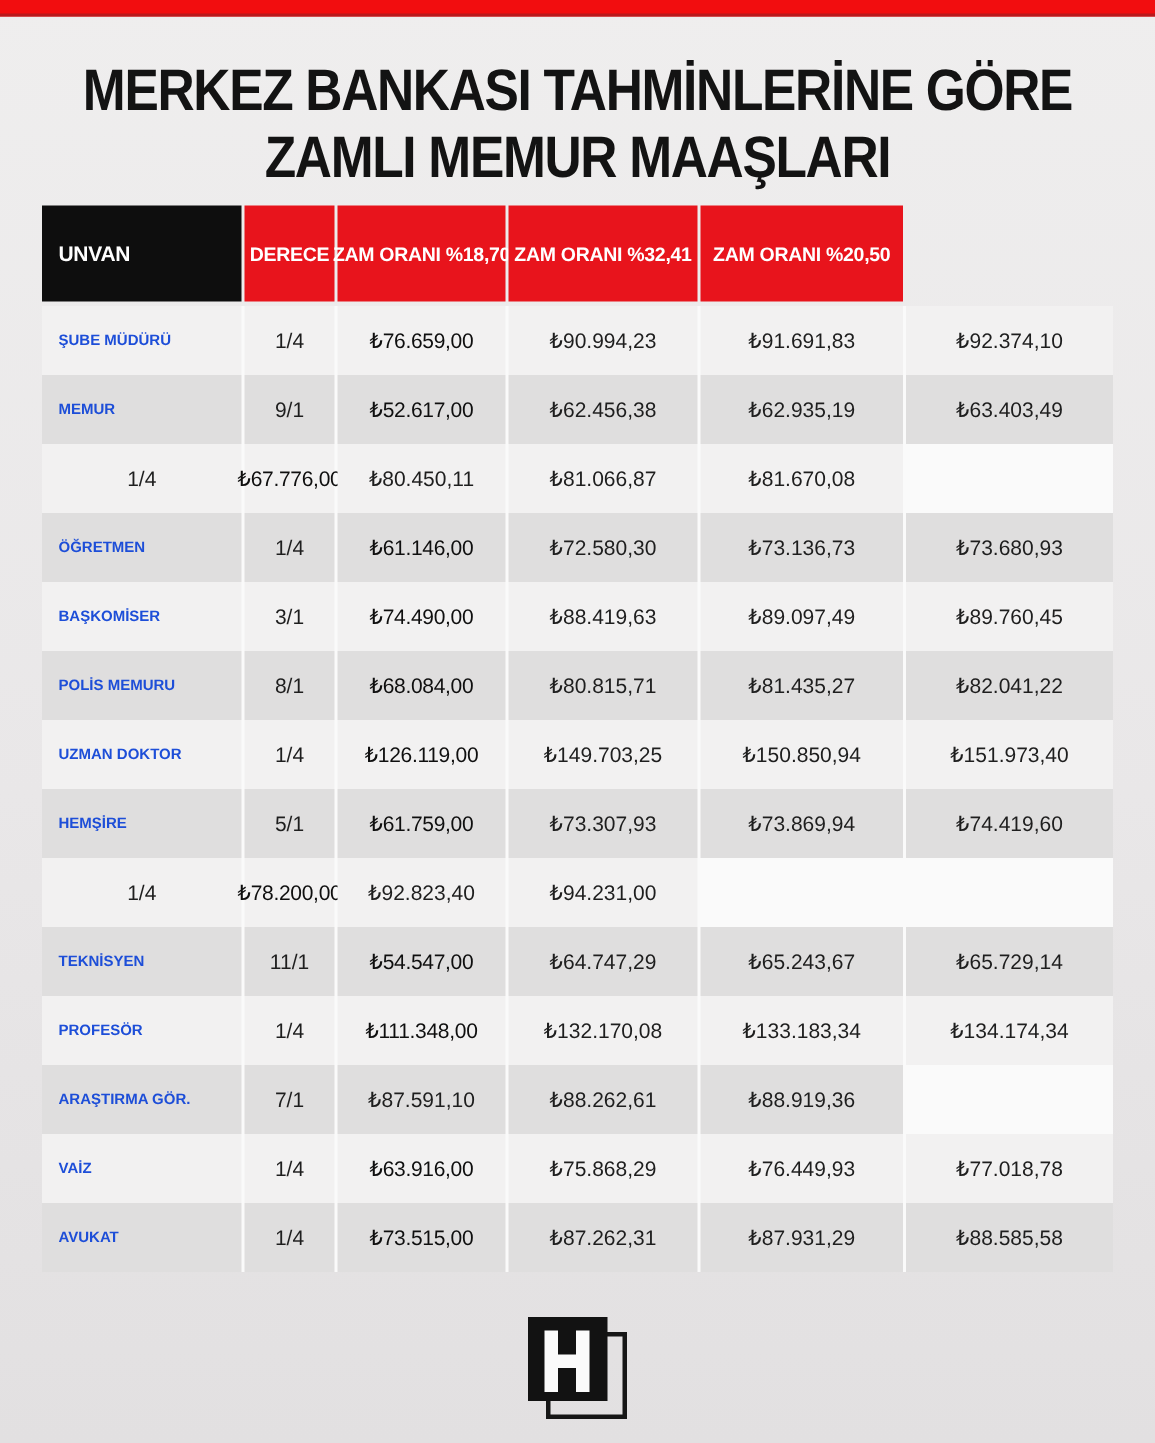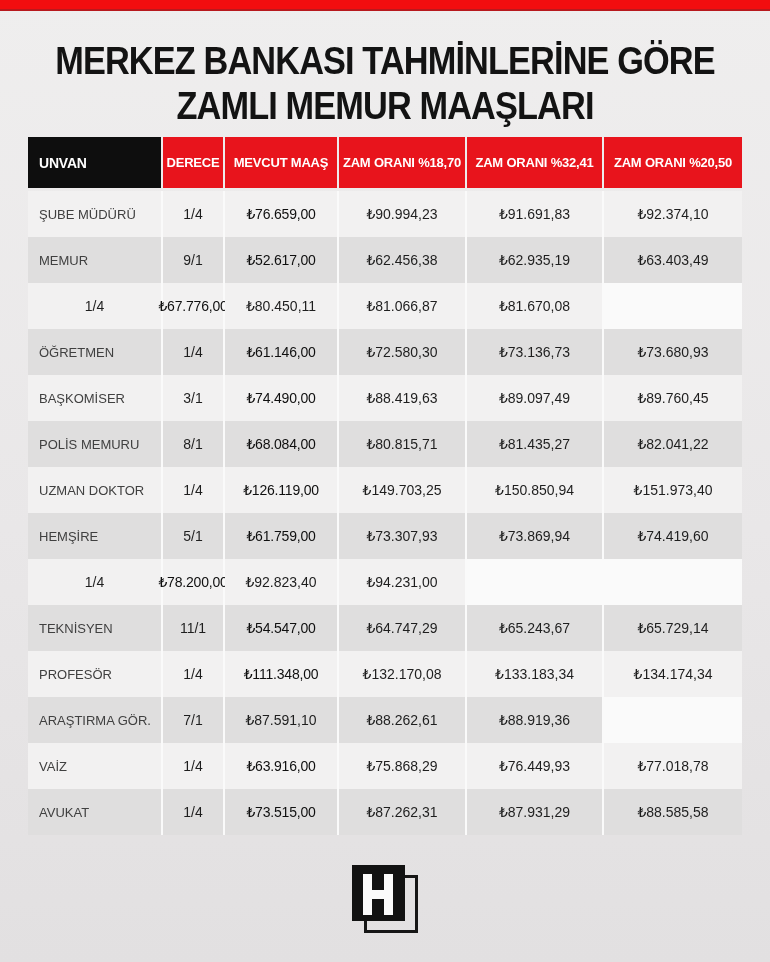--- a/index.html
+++ b/index.html
@@ -20,37 +20,37 @@
     transform:scaleX(0.88);transform-origin:center top;
   }
   .title div{white-space:nowrap;}
   .table-wrap{width:714px;margin:9px auto 0 28px;}
   .grid{
     display:grid;
     grid-template-columns:133px 60px 112px 126px 135px 138px;
     column-gap:2px;
   }
   .thead .cell{
-    height:51px;display:flex;align-items:center;justify-content:center;
+    height:64px;display:flex;align-items:center;justify-content:center;
     background:#e8141c;color:#ffffff;font-weight:bold;font-size:13px;
     letter-spacing:-0.2px;white-space:nowrap;
   }
   .thead .cell.first{
     background:#0e0e0e;justify-content:flex-start;padding-left:11px;
     box-sizing:border-box;font-size:14px;
   }
   .tbody{margin-top:3px;background:#fafafa;}
   .row .cell{
     height:46px;display:flex;align-items:center;justify-content:center;
     background:#f2f1f1;color:#1e1e1e;font-size:14px;white-space:nowrap;
   }
   .row.alt .cell{background:#dfdede;}
   .row .cell.first{
     justify-content:flex-start;padding-left:11px;box-sizing:border-box;
-    font-size:13px;color:#404040;
+    font-size:10px;color:#1d4ed8;font-weight:bold;
   }
   .row .cell.money{font-weight:normal;color:#0f0f0f;letter-spacing:-0.2px;}
   .logo{position:relative;width:66px;height:74px;margin:30px auto 0;}
   .logo .outline{
     position:absolute;left:12px;top:10px;width:48px;height:52px;
     border:3px solid #161616;background:transparent;
   }
   .logo .square{position:absolute;left:0;top:0;width:53px;height:56px;background:#121212;}
   .logo .bar{position:absolute;background:#fbfbfb;}
   .logo .h-left{left:11px;top:9px;width:9px;height:41px;}
@@ -64,21 +64,20 @@
 
 <div class="title">
   <div>MERKEZ BANKASI TAHMİNLERİNE GÖRE</div>
   <div>ZAMLI MEMUR MAAŞLARI</div>
 </div>
 
 <div class="table-wrap">
   <div class="grid thead">
     <div class="cell first">UNVAN</div>
     <div class="cell">DERECE</div>
-    <div class="cell">MEVCUT MAAŞ</div>
     <div class="cell">ZAM ORANI %18,70</div>
     <div class="cell">ZAM ORANI %32,41</div>
     <div class="cell">ZAM ORANI %20,50</div>
   </div>
   <div class="tbody" id="table-body">
       <div class="grid row">
     <div class="cell first">ŞUBE MÜDÜRÜ</div>
     <div class="cell">1/4</div>
     <div class="cell money">₺76.659,00</div>
     <div class="cell">₺90.994,23</div>

